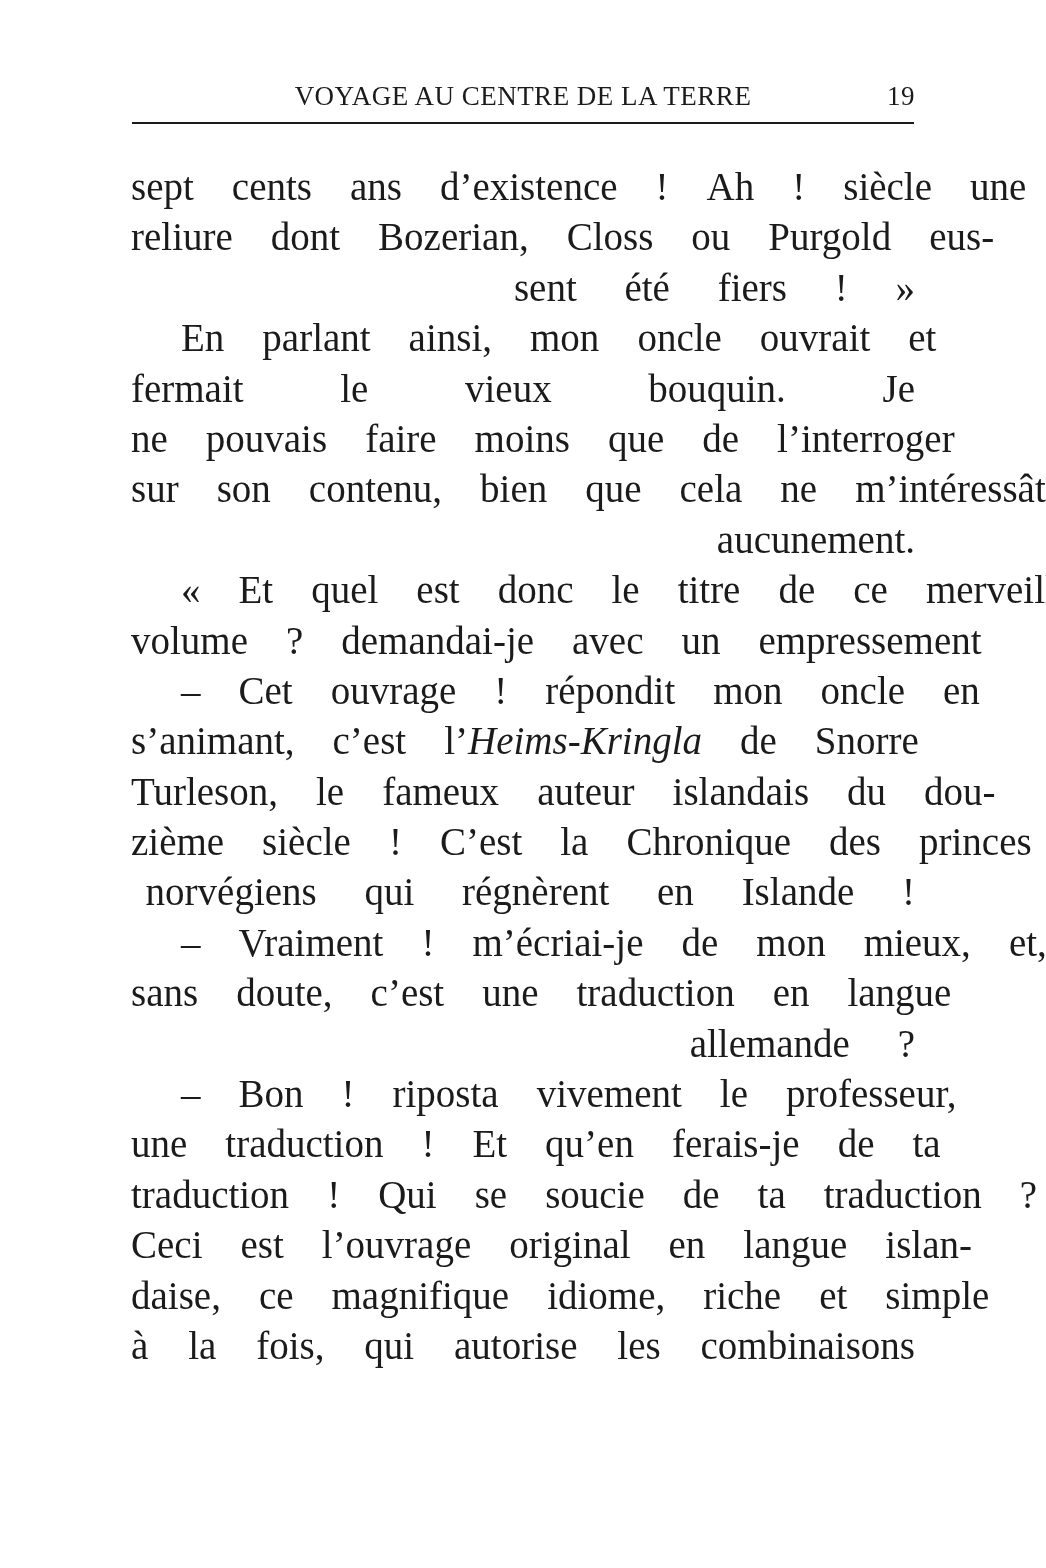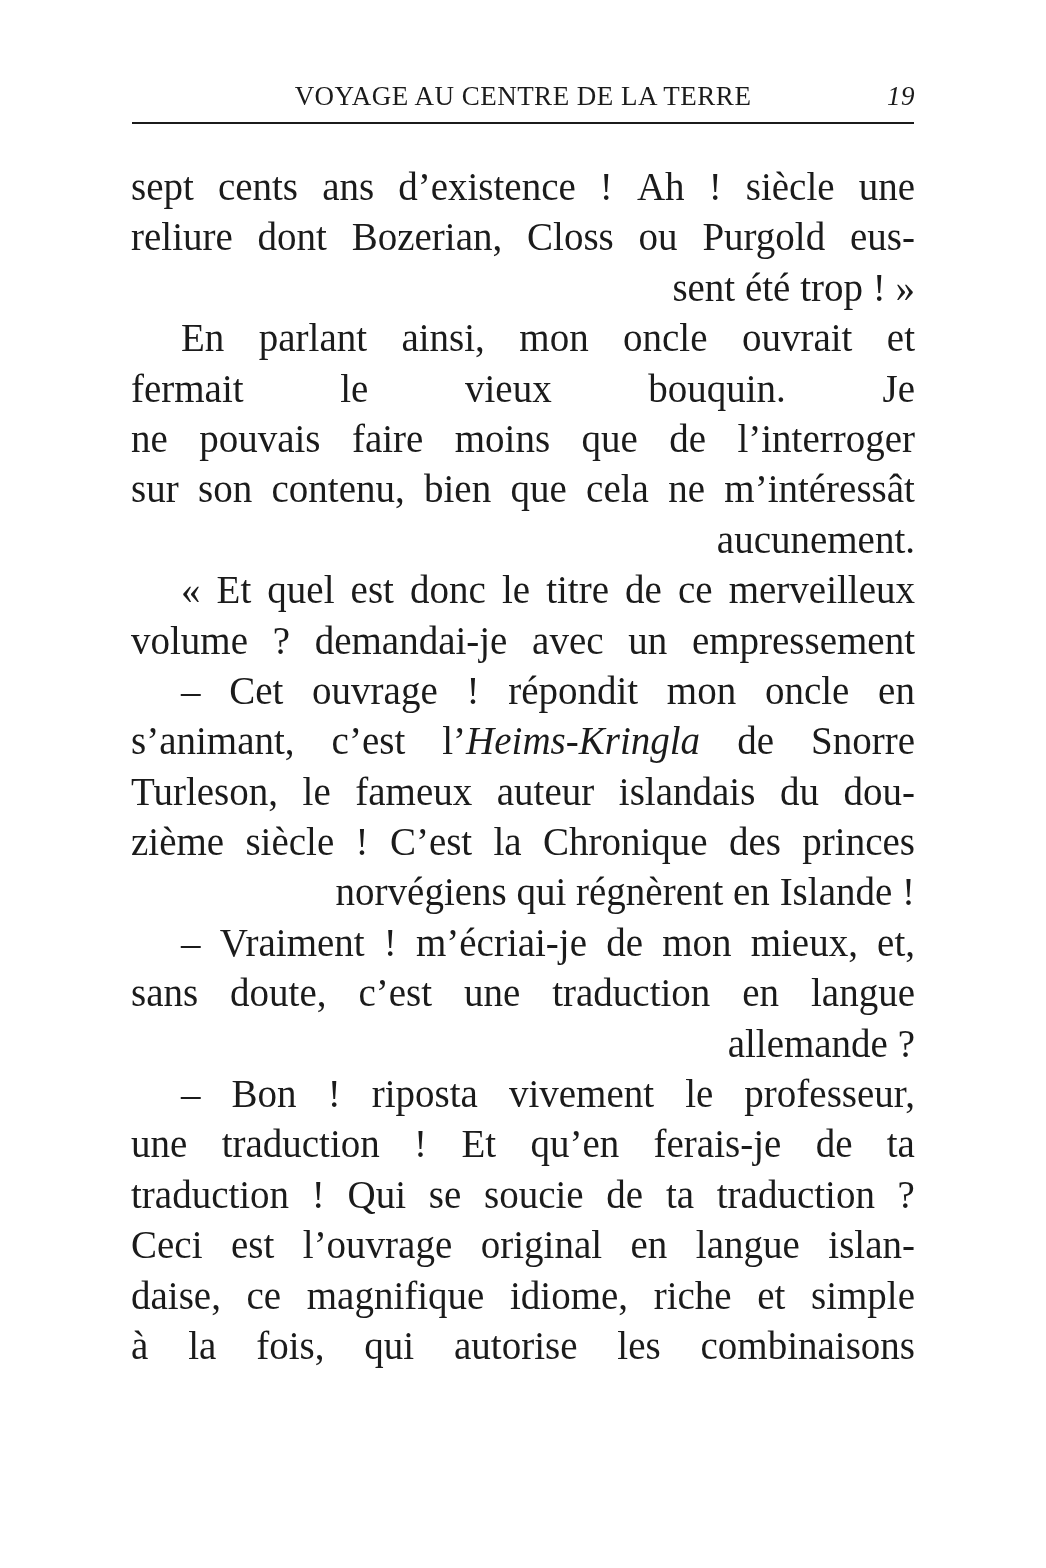--- a/index.html
+++ b/index.html
@@ -30,21 +30,20 @@
     position: absolute;
     left: 0;
     right: 0;
     text-align: center;
     white-space: nowrap;
   }
   .page-number {
     position: absolute;
     right: 0;
     top: 0;
-    font-style: italic;
   }
   .header-rule {
     position: absolute;
     left: 132px;
     top: 122px;
     width: 782px;
     height: 0;
     border-top: 2px solid #1b1b1b;
   }
   .body-text {
@@ -54,20 +53,21 @@
     width: 784px;
     font-size: 39px;
   }
   .line {
     display: flex;
     justify-content: space-between;
     align-items: baseline;
     height: 50.4px;
     line-height: 50.4px;
     white-space: nowrap;
+    gap: 38px;
   }
   .line.indent {
     padding-left: 50px;
   }
   .line.end {
     justify-content: flex-end;
   }
   .line.end .word + .word {
     margin-left: 0.25em;
   }
@@ -105,21 +105,21 @@
           <span class="word">dont</span>
           <span class="word">Bozerian,</span>
           <span class="word">Closs</span>
           <span class="word">ou</span>
           <span class="word">Purgold</span>
           <span class="word">eus-</span>
         </div>
         <div class="line end">
           <span class="word">sent</span>
           <span class="word">été</span>
-          <span class="word">trop</span>
+          <span class="word">fiers</span>
           <span class="word">!</span>
           <span class="word">»</span>
         </div>
       </div>
       <div>
         <div class="line indent">
           <span class="word">En</span>
           <span class="word">parlant</span>
           <span class="word">ainsi,</span>
           <span class="word">mon</span>

